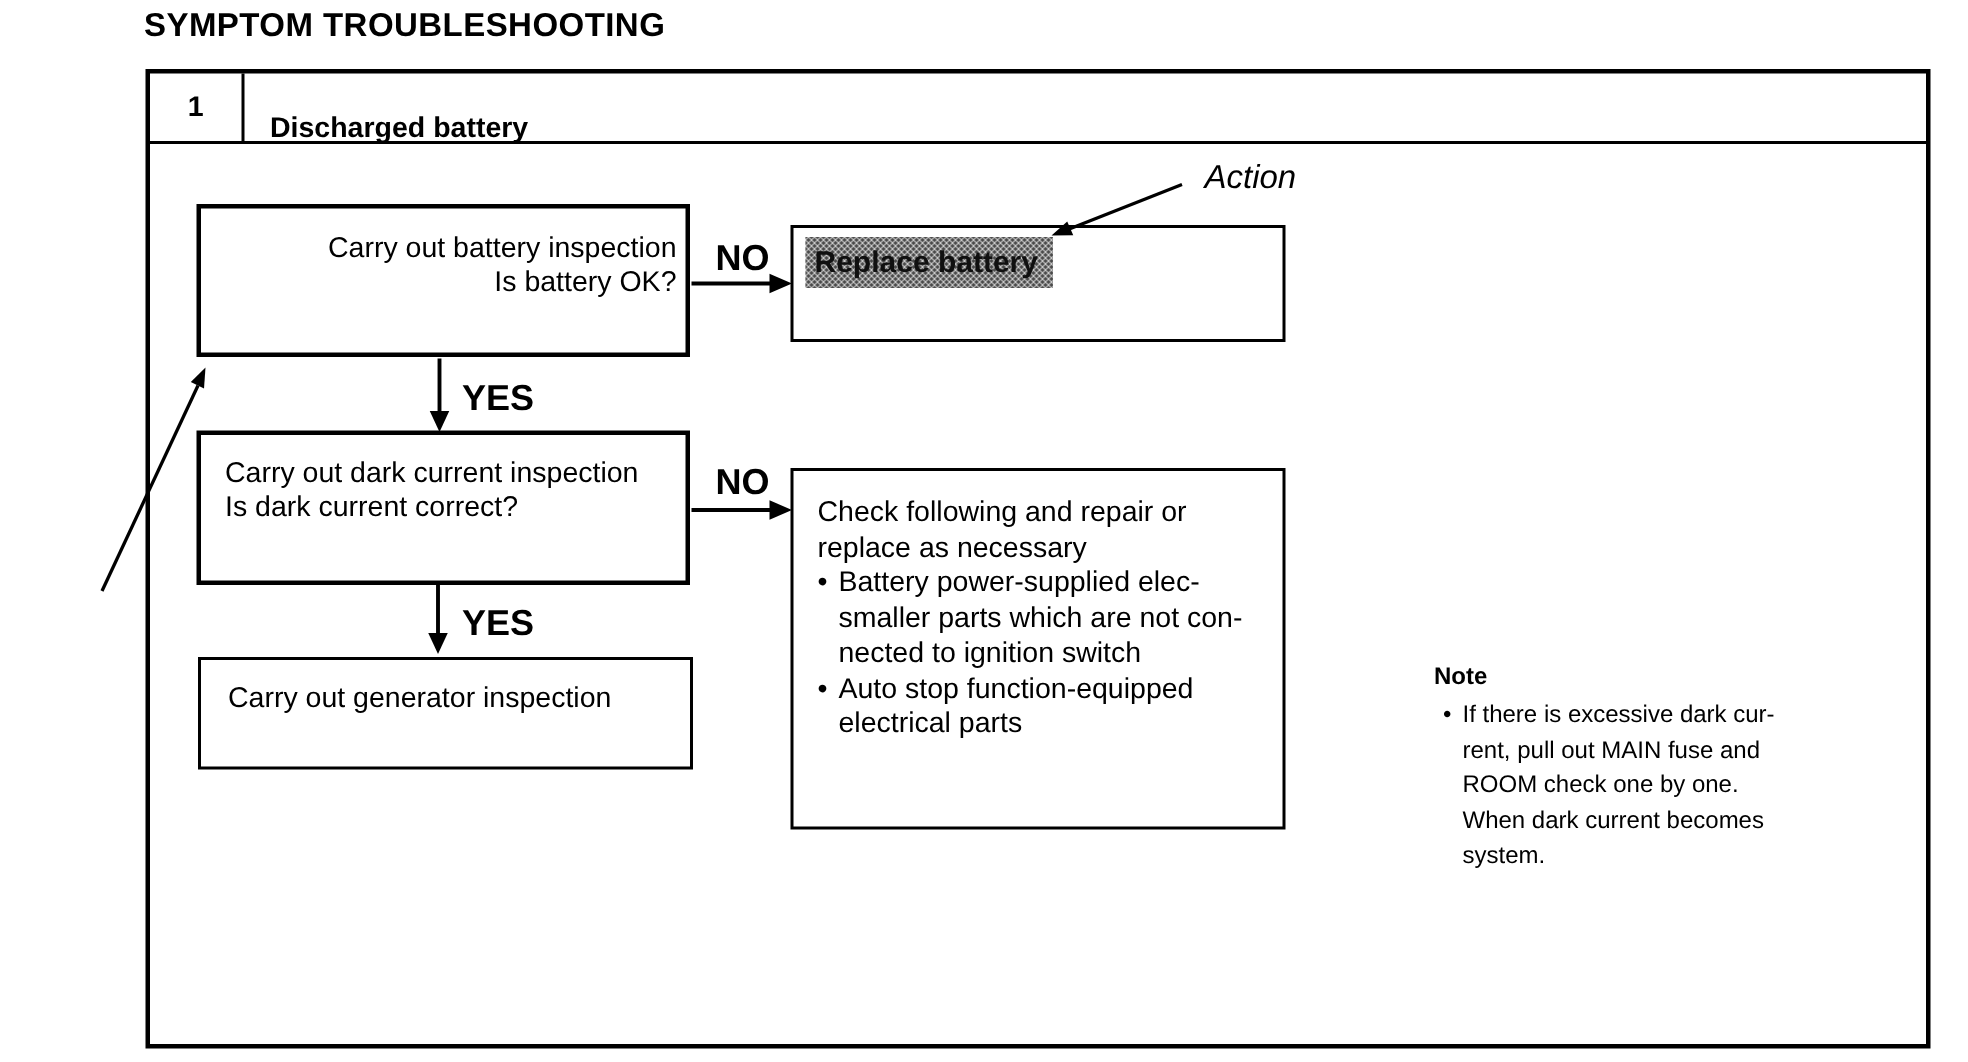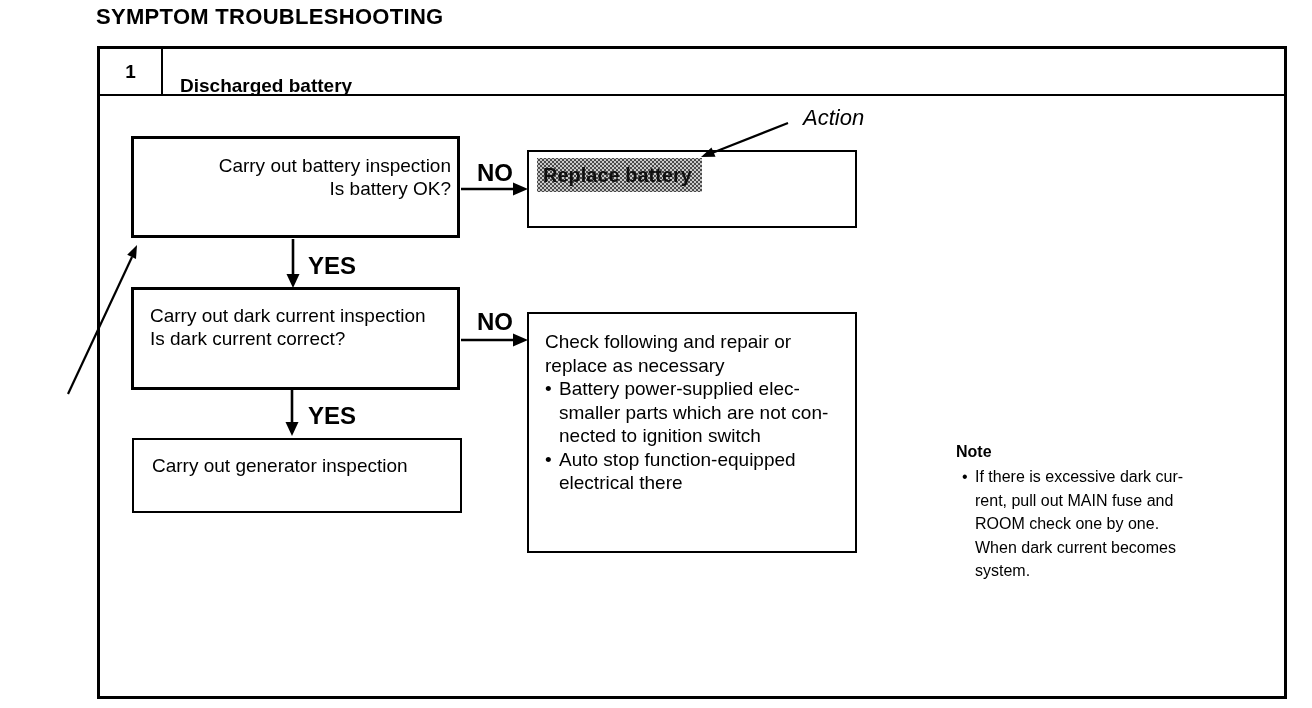--- a/index.html
+++ b/index.html
@@ -113,21 +113,21 @@
       <span class="bullet-lines">
         <span class="box-line" style="display:block">Battery power-supplied elec-</span>
         <span class="box-line" style="display:block">smaller parts which are not con-</span>
         <span class="box-line" style="display:block">nected to ignition switch</span>
       </span>
     </div>
     <div class="bullet-row">
       <span class="bullet-glyph">•</span>
       <span class="bullet-lines">
         <span class="box-line" style="display:block">Auto stop function-equipped</span>
-        <span class="box-line" style="display:block">electrical there</span>
+        <span class="box-line" style="display:block">electrical parts</span>
       </span>
     </div>
   </div>
 
   <div class="fbox" id="box-generator">
     <div class="box-line">Carry out generator inspection</div>
   </div>
 
   <div class="lbl" id="lbl-no1">NO</div>
   <div class="lbl" id="lbl-yes1">YES</div>

